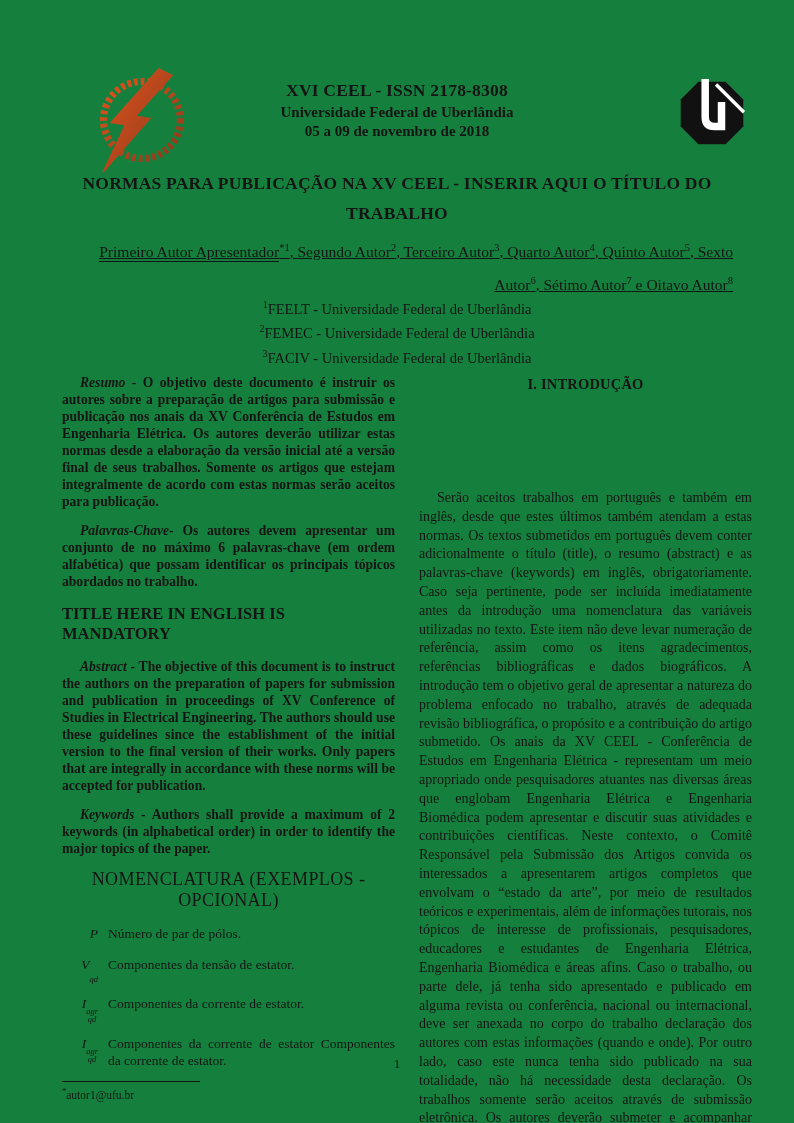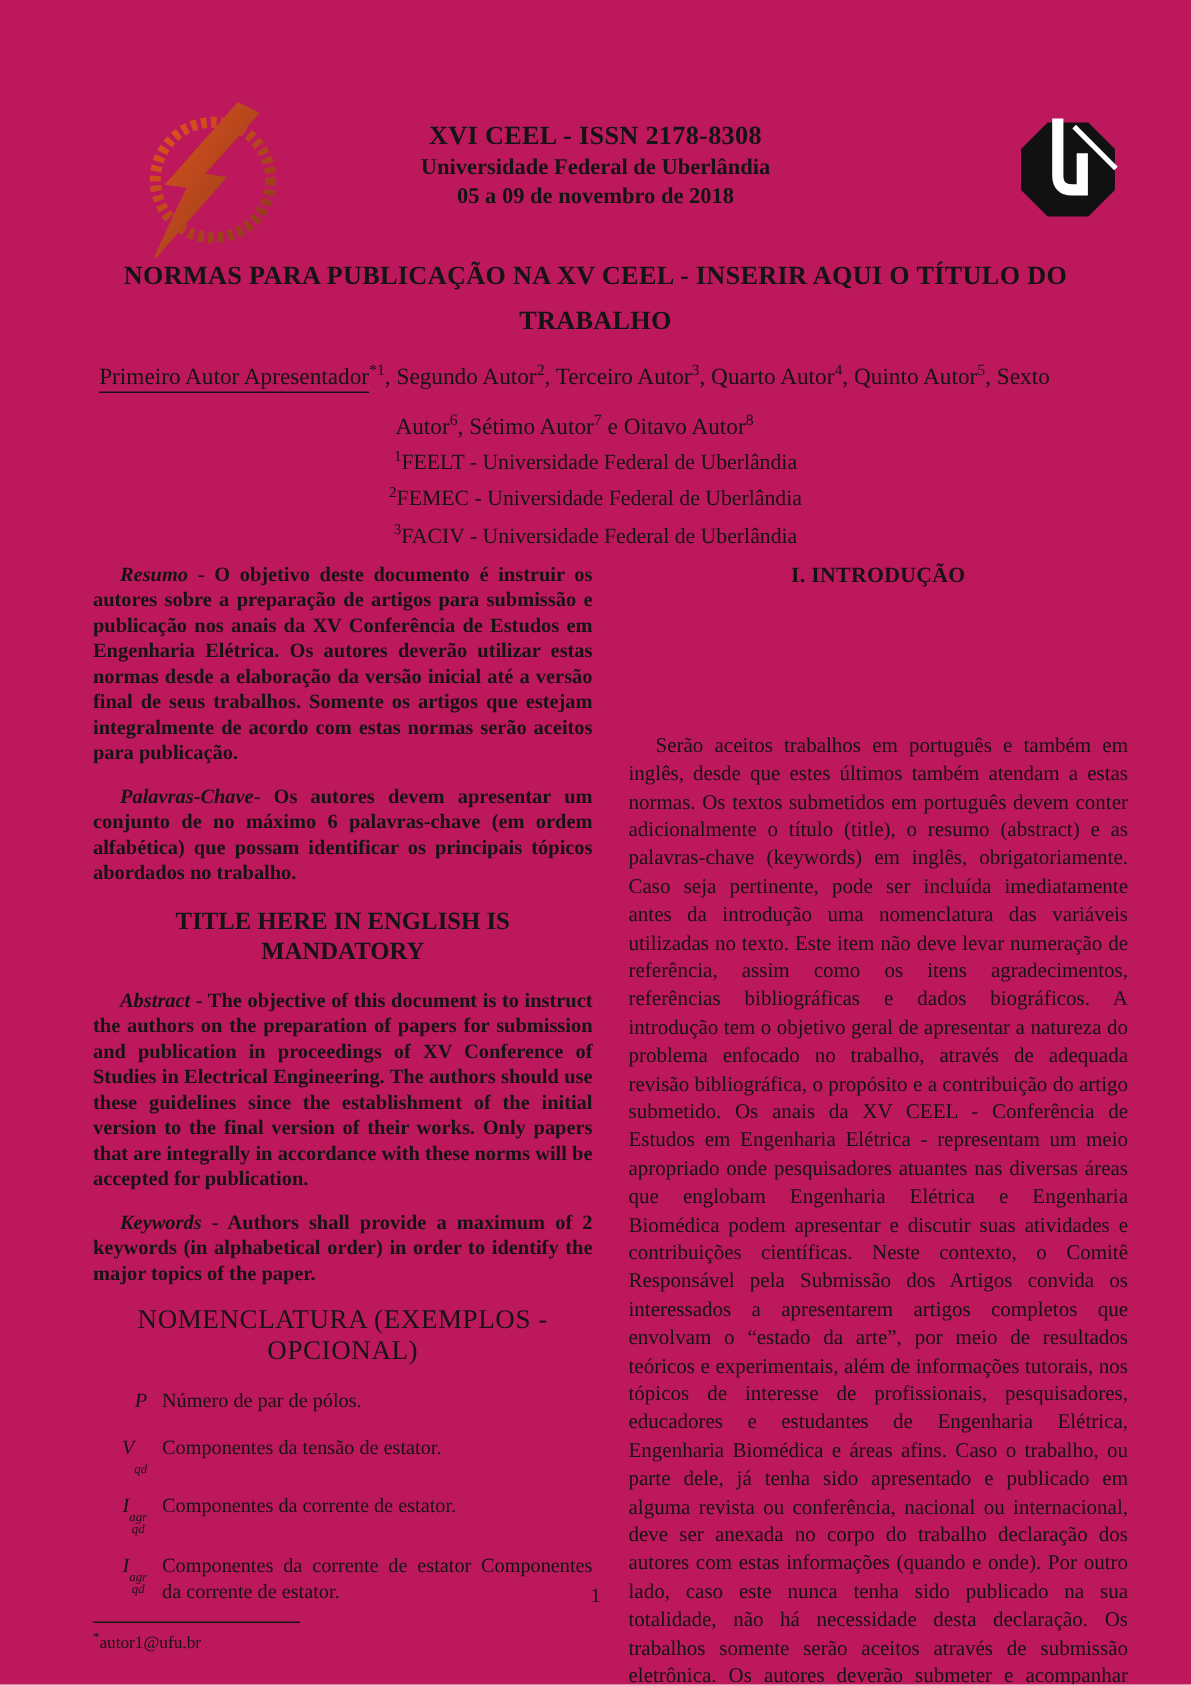--- a/index.html
+++ b/index.html
@@ -1,57 +1,57 @@
 <!DOCTYPE html>
 <html><head>
 <meta charset="utf-8">
 <style>
   * { margin:0; padding:0; box-sizing:border-box; }
   html,body { background:#e8e8e8; }
   .page {
-    width:794px; height:1123px; background:#be185d; position:relative;
+    width:794px; height:1123px; background:#15803d; position:relative;
     margin:0 auto; font-family:"Liberation Serif","DejaVu Serif",serif;
     color:#141414; overflow:hidden;
   }
   
   .hdr-logo-left { position:absolute; top:68px; left:86px; width:112px; height:104px; }
   .hdr-logo-right { position:absolute; top:78px; left:678px; width:68px; height:70px; }
   .hdr-center { position:absolute; top:80px; left:0; width:100%; text-align:center; }
   .hdr-title { font-size:17.5px; font-weight:bold; letter-spacing:0.2px; }
   .hdr-sub   { font-size:15px; font-weight:bold; margin-top:3px; }
   .hdr-date  { font-size:15px; font-weight:bold; margin-top:2px; }
   
   .paper-title {
     position:absolute; top:168px; left:47px; width:700px; text-align:center;
     font-size:17.5px; font-weight:bold; line-height:30px; letter-spacing:0.2px;
   }
   .authors {
-    position:absolute; top:233px; left:53px; width:660px; text-align:center;
-    font-size:15.5px; line-height:29px;
+    position:absolute; top:233px; left:73px; width:660px; text-align:right;
+    font-size:15.5px; line-height:29px;text-decoration:underline;
   }
   .authors sup { font-size:10.5px; }
   .author-underline { text-decoration:none; border-bottom:1px solid #141414; padding-bottom:1px; }
   .affiliations {
     position:absolute; top:295px; left:0; width:100%; text-align:center;
     font-size:14.5px; line-height:20.5px;
   }
   .affiliations sup { font-size:10px; }
   
   .columns {
     position:absolute; top:374px; left:62px; width:690px;
     display:flex; gap:24px;
   }
   .col { flex:1; min-width:0; }
   .bold-para {
     font-size:13.6px; line-height:17px; font-weight:bold; text-align:justify;
     text-indent:18px; margin-bottom:12px;
   }
   .bold-para .lbl { font-style:italic; }
   .english-title {
-    font-size:16.5px; font-weight:bold; text-align:center; margin:14px 0 14px;
+    font-size:16.5px; font-weight:bold; text-align:left; margin:14px 0 14px;
   }
   .section-heading {
     font-size:14.5px; font-weight:bold; text-align:center; letter-spacing:0.2px;
     margin:2px 0 96px;
   }
   .nomen-heading {
     font-size:18px; font-weight:normal; text-align:center; letter-spacing:0.4px;
     margin:12px 0 14px;
   }
   .nomen-row {

